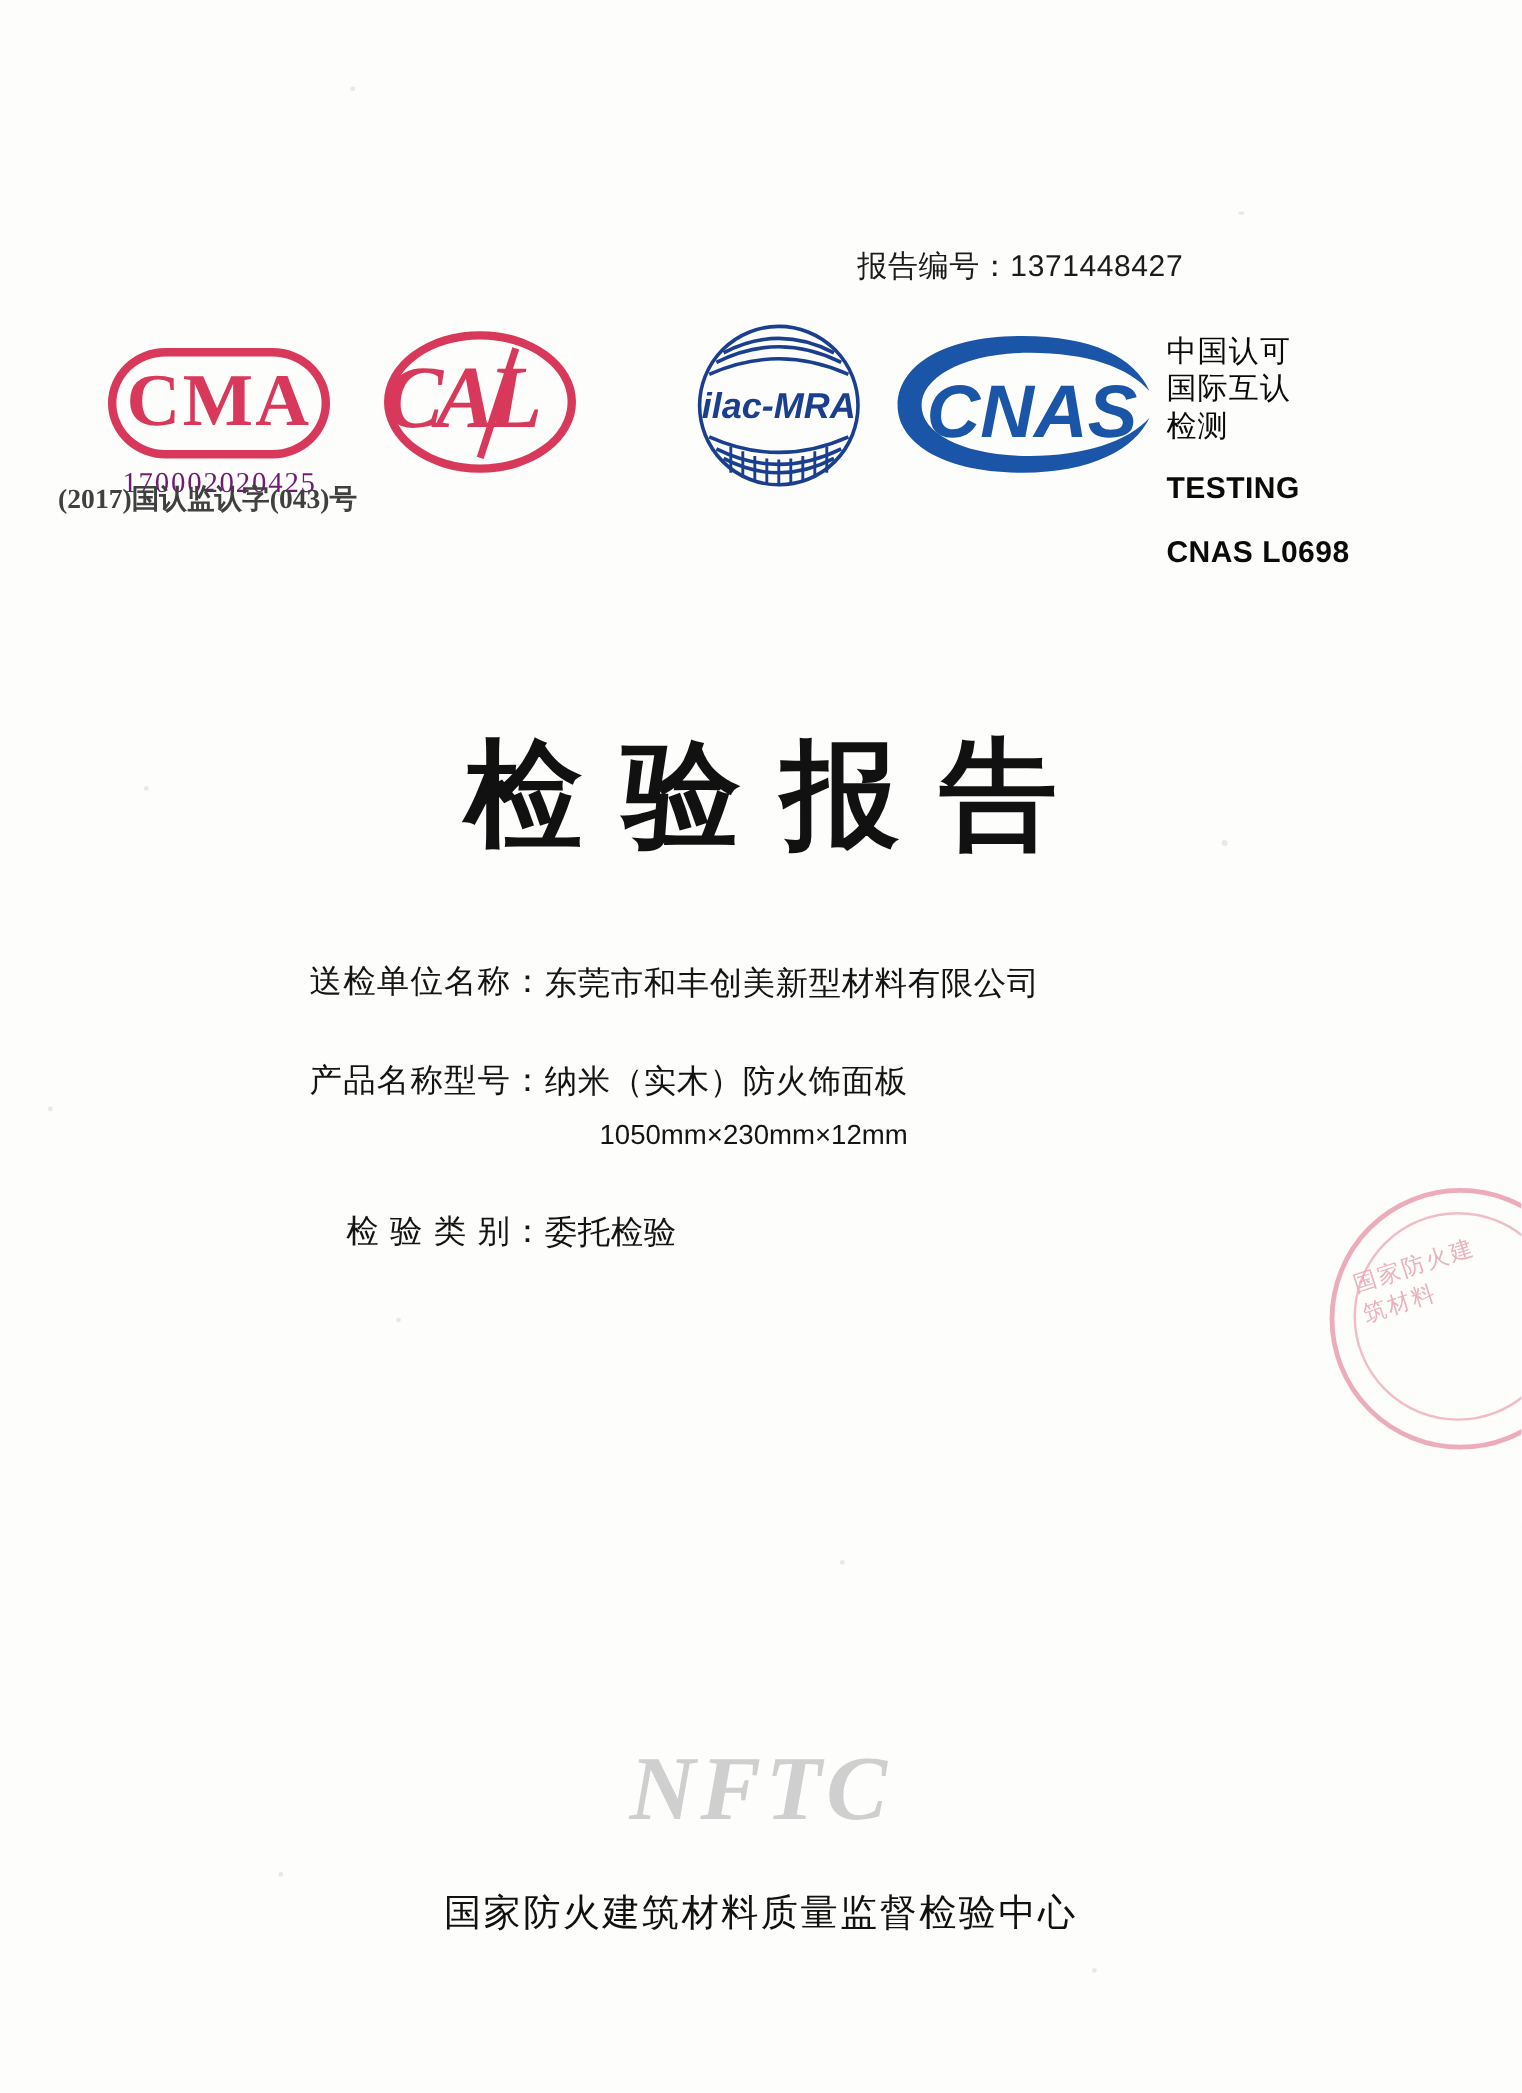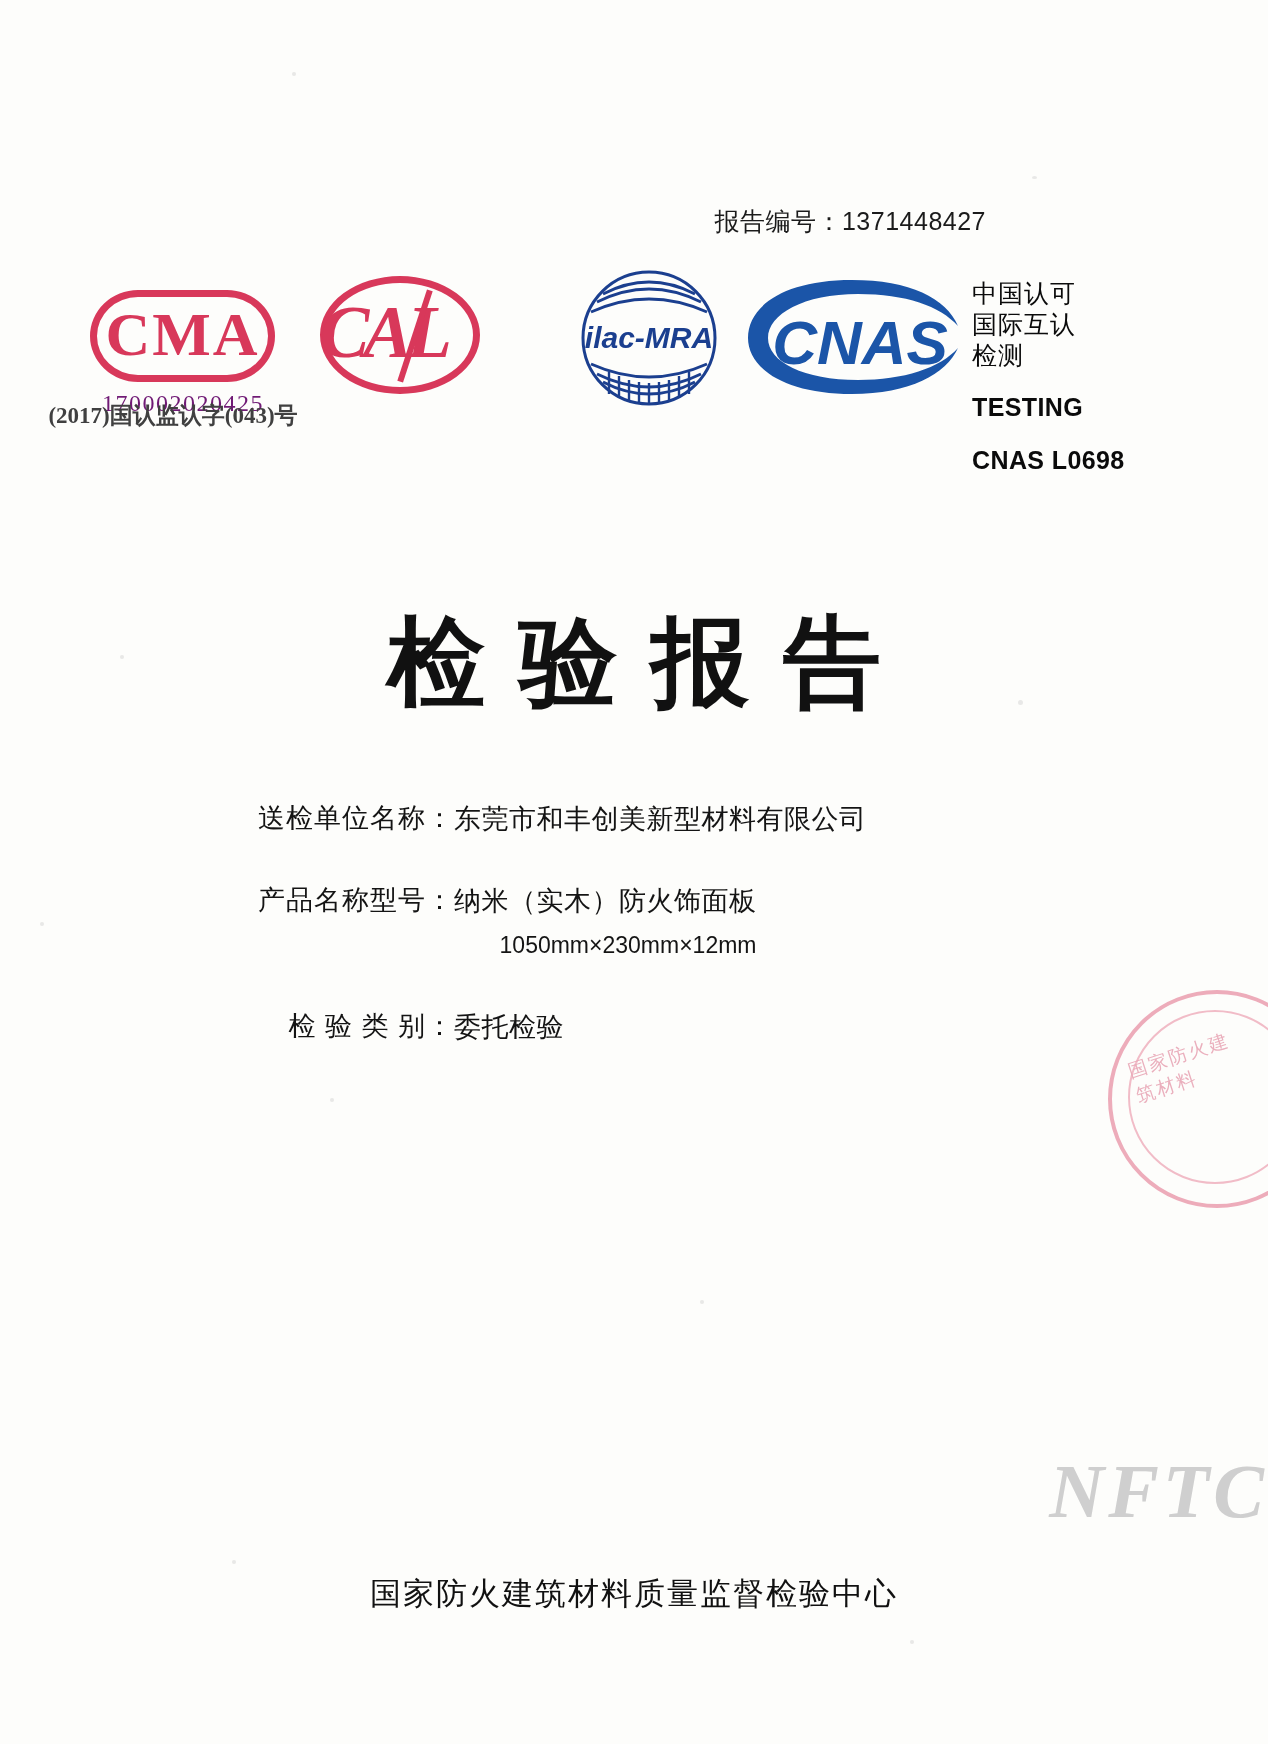--- a/index.html
+++ b/index.html
@@ -232,21 +232,21 @@
     letter-spacing: 0px;
     margin-top: 6px;
   }
 
   
   .nftc {
     position: absolute;
     top: 1448px;
     left: 0;
     width: 1268px;
-    text-align: right;
+    text-align: center;
     font-family: "Liberation Serif", serif;
     font-style: italic;
     font-weight: bold;
     font-size: 76px;
     color: #cfcfcf;
     letter-spacing: 4px;
   }
   .footer-name {
     position: absolute;
     top: 1573px;

